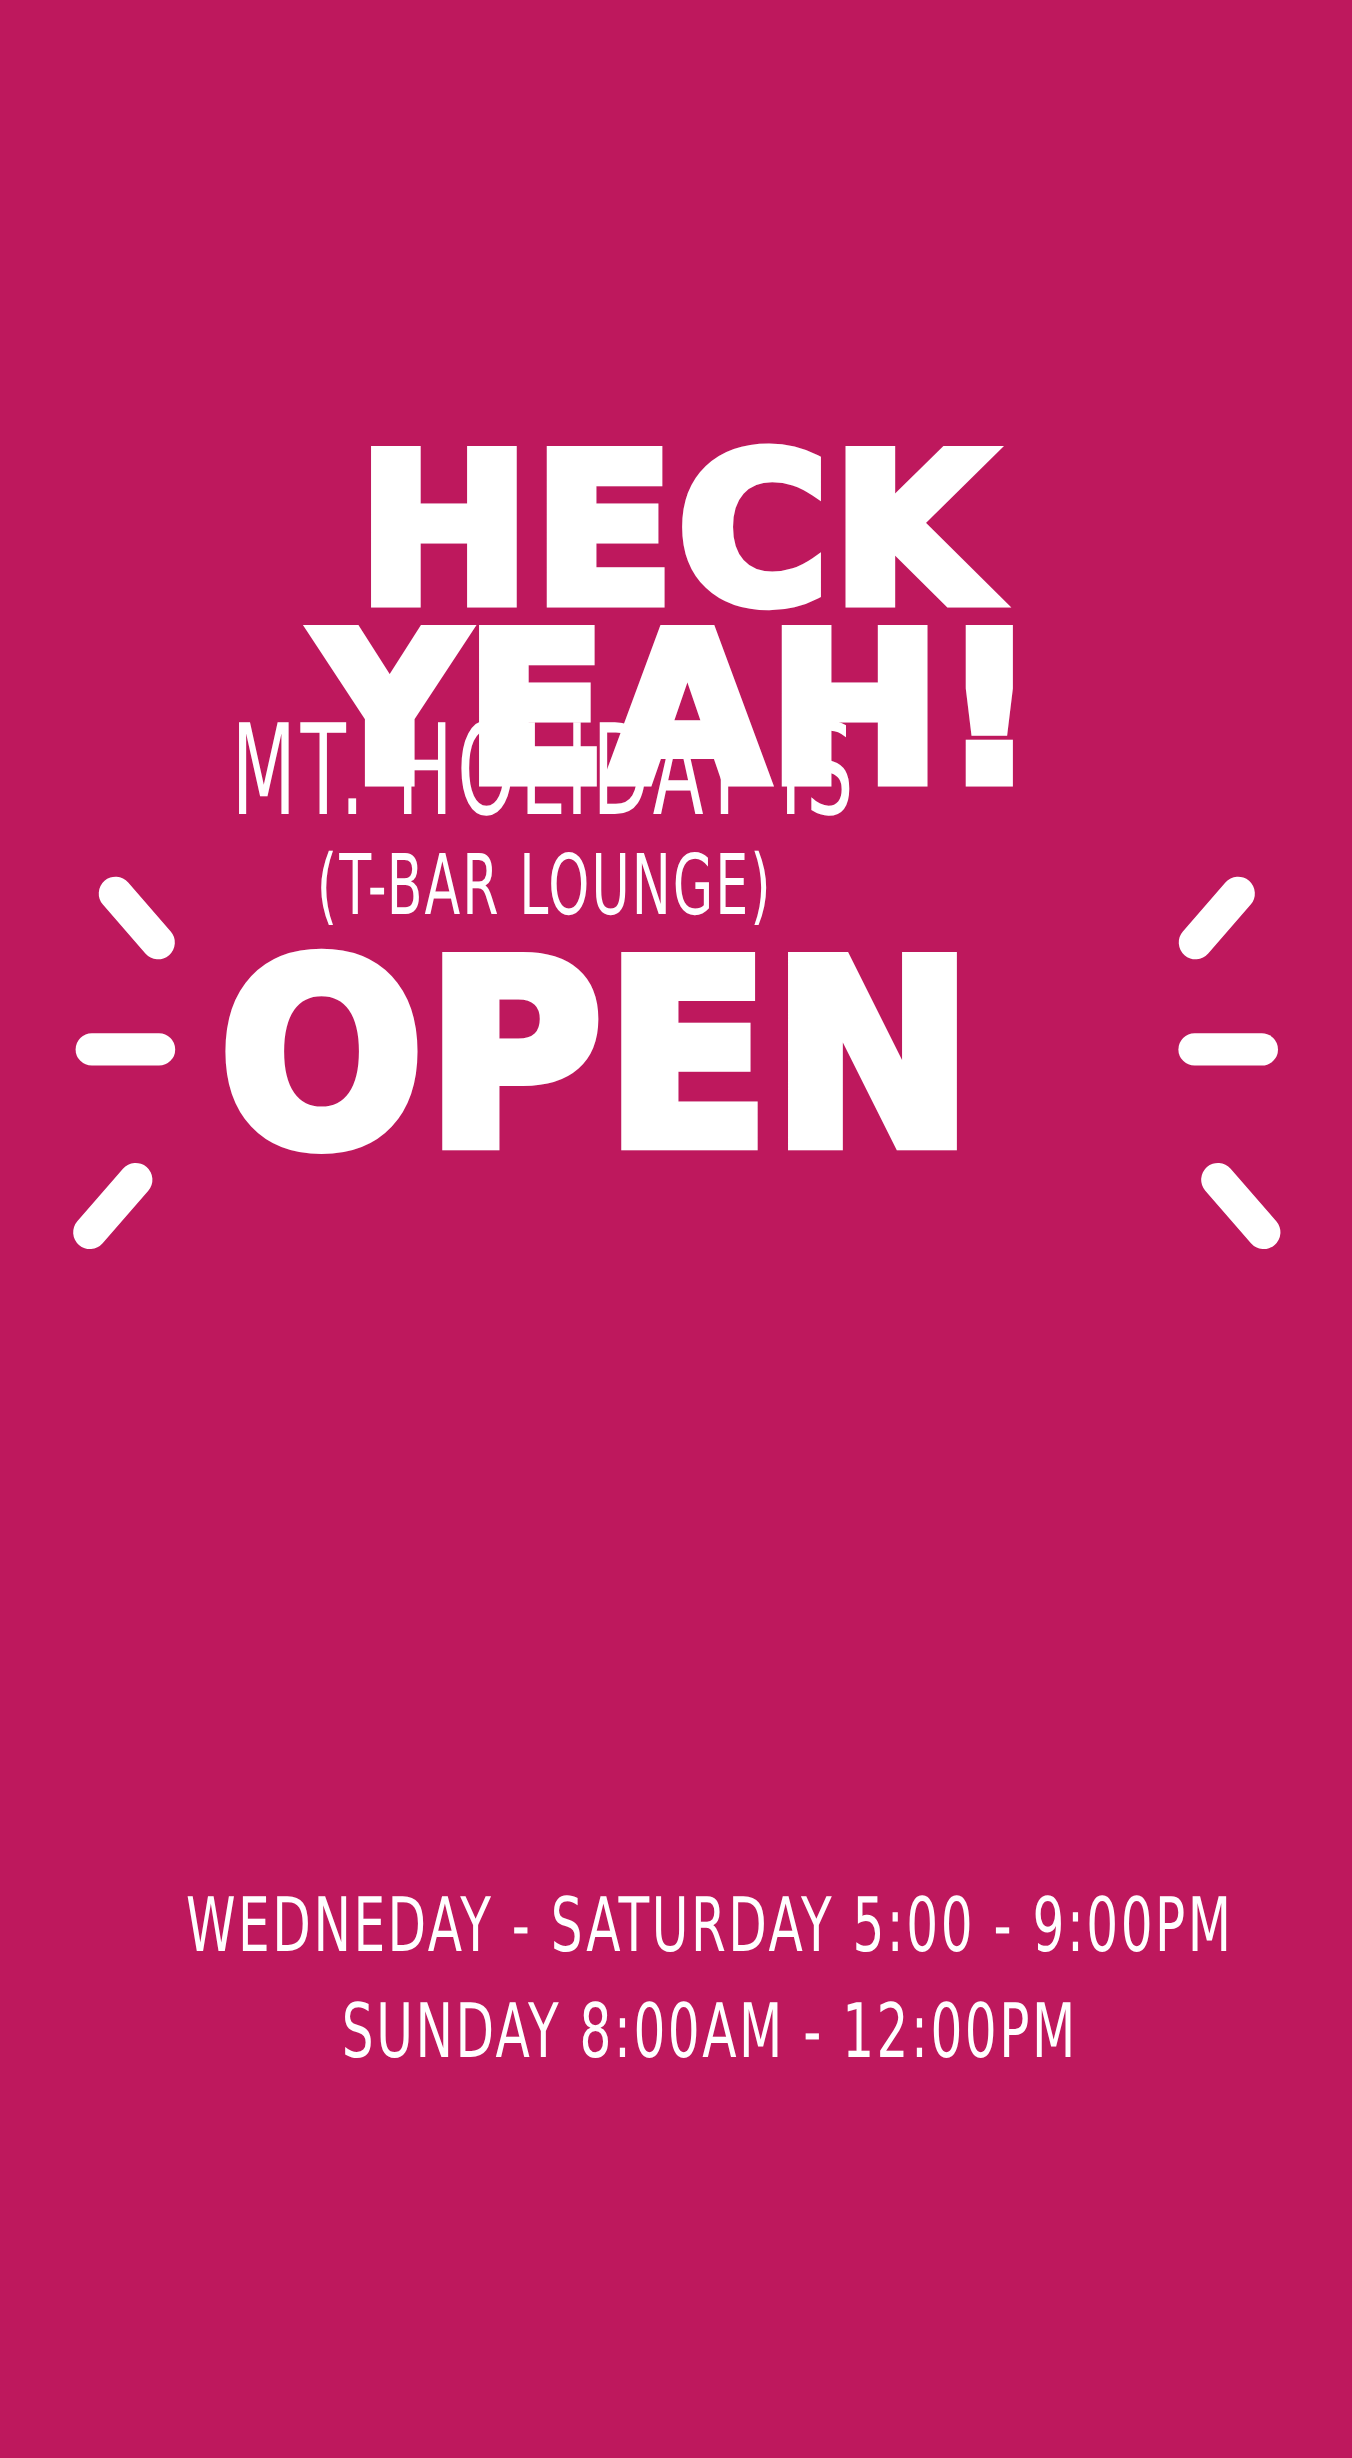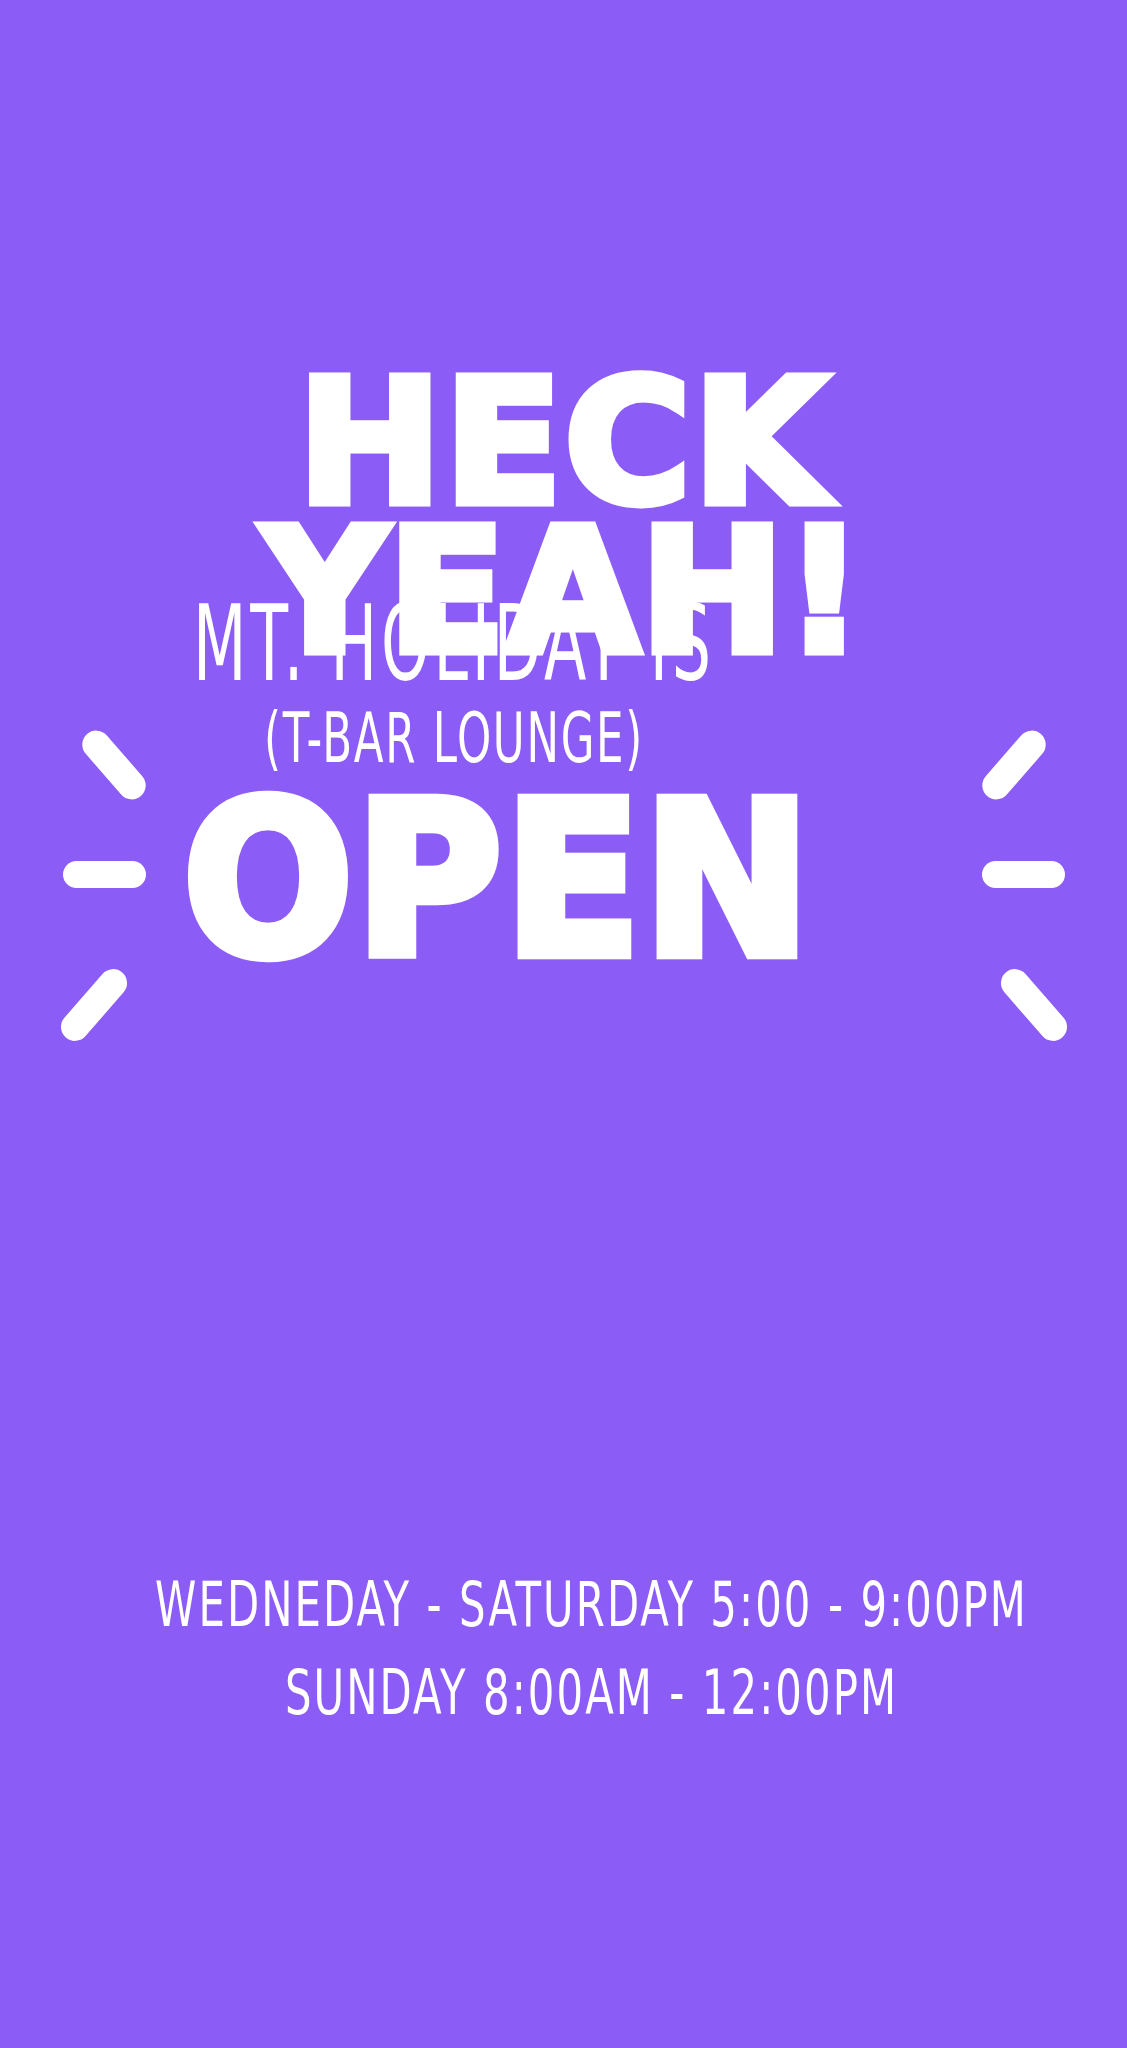--- a/index.html
+++ b/index.html
@@ -10,21 +10,21 @@
   }
 
   body {
     font-family: "Liberation Sans", sans-serif;
   }
 
   .poster {
     position: relative;
     width: 1127px;
     height: 2048px;
-    background: #8b5cf6;
+    background: #be185d;
     overflow: hidden;
     margin: 0 auto;
   }
 
   
   .headline-block {
     position: absolute;
     top: 372px;
     left: 0;
     width: 1127px;

